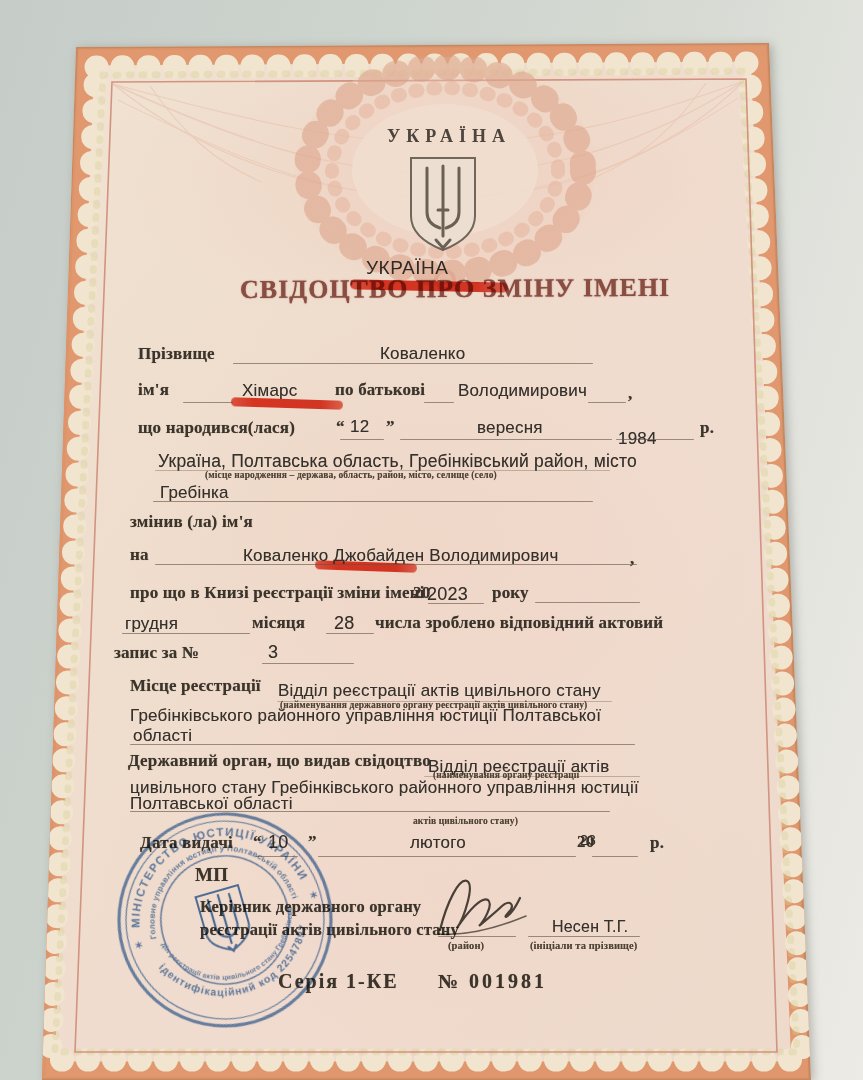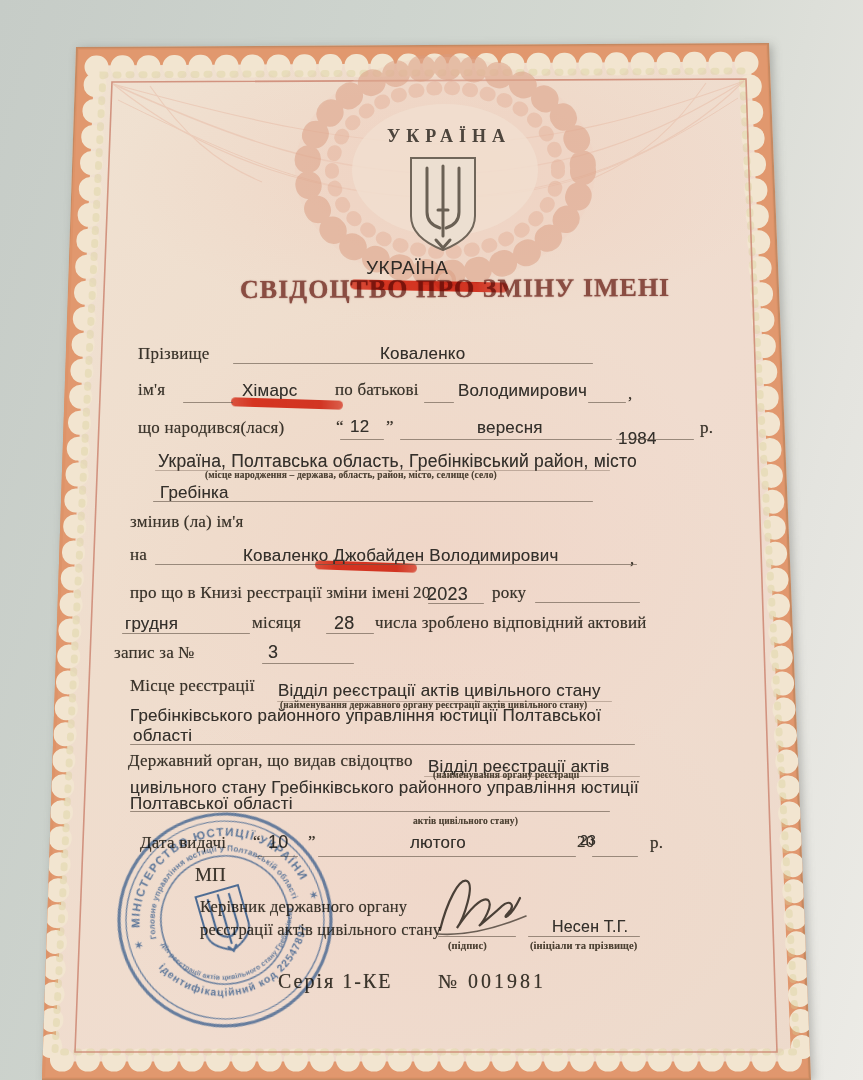--- a/index.html
+++ b/index.html
@@ -4,21 +4,21 @@
 <style>
   html,body{margin:0;padding:0;}
   .photo{
     position:relative;width:863px;height:1080px;overflow:hidden;
     background:linear-gradient(105deg,#c6ccc7 0%,#ced4ce 35%,#d6dad3 60%,#e4e4df 82%,#ecebe6 100%);
     font-family:"Liberation Serif",serif;
   }
   svg{display:block}
   .abs{position:absolute;}
   
-  .pre{position:absolute;font-family:"Liberation Serif",serif;font-weight:400;color:#3a342b;
+  .pre{position:absolute;font-family:"Liberation Serif",serif;font-weight:700;color:#3a342b;
        font-size:17px;letter-spacing:.2px;text-shadow:0 0 .7px rgba(58,48,38,.55);white-space:nowrap;}
   
   .typed{position:absolute;font-family:"Liberation Sans",sans-serif;font-weight:400;color:#34302b;
        font-size:17px;letter-spacing:.2px;text-shadow:0 0 .5px rgba(50,45,40,.4);white-space:nowrap;}
   .cap{position:absolute;font-family:"Liberation Serif",serif;font-weight:700;color:#4e4335;
        font-size:9.5px;letter-spacing:.1px;white-space:nowrap;text-shadow:0 0 .5px rgba(70,58,45,.5);}
   .title{position:absolute;left:240px;top:274px;width:410px;text-align:center;
        font-family:"Liberation Serif",serif;font-weight:700;font-size:26px;letter-spacing:1px;
        color:#8a4d42;text-shadow:0 0 1.2px rgba(130,70,60,.9);transform:rotate(-.3deg);white-space:nowrap;}
   .povtorno{position:absolute;left:366px;top:257px;font-family:"Liberation Sans",sans-serif;
@@ -199,21 +199,21 @@
 
   <div class="sig-wrap">
     <svg width="110" height="82" viewBox="0 0 110 82">
       <g stroke="#3c3831" stroke-width="2.2" fill="none" stroke-linecap="round" opacity=".9">
         <path d="M10,64 C17,36 29,12 37,15 C45,19 34,52 27,62 C39,44 52,30 58,34 C64,39 53,56 49,60 C57,53 66,46 72,40 C80,33 86,39 78,47 C71,54 80,53 90,32"></path>
         <path d="M8,68 C34,70 62,64 96,50" stroke-width="1.6" opacity=".8"></path>
       </g>
     </svg>
   </div>
   <div class="u" style="left:438px;top:936px;width:78px"></div>
-  <div class="cap" style="left:448px;top:940px;font-size:10.5px">(підпис)</div>
+  <div class="cap" style="left:448px;top:940px;font-size:10.5px">(район)</div>
 
   <div class="typed" style="left:552px;top:918px;font-size:16px">Несен Т.Г.</div>
   <div class="u" style="left:528px;top:936px;width:112px"></div>
   <div class="cap" style="left:530px;top:940px;font-size:10.5px">(ініціали та прізвище)</div>
 
   <div class="pre" style="left:278px;top:970px;font-size:20px;letter-spacing:2px">Серія 1-КЕ</div>
   <div class="pre" style="left:438px;top:970px;font-size:20px;letter-spacing:3px">№ 001981</div>
 
   <div class="stamp-wrap">
     <svg width="310" height="310" viewBox="0 0 310 310">

